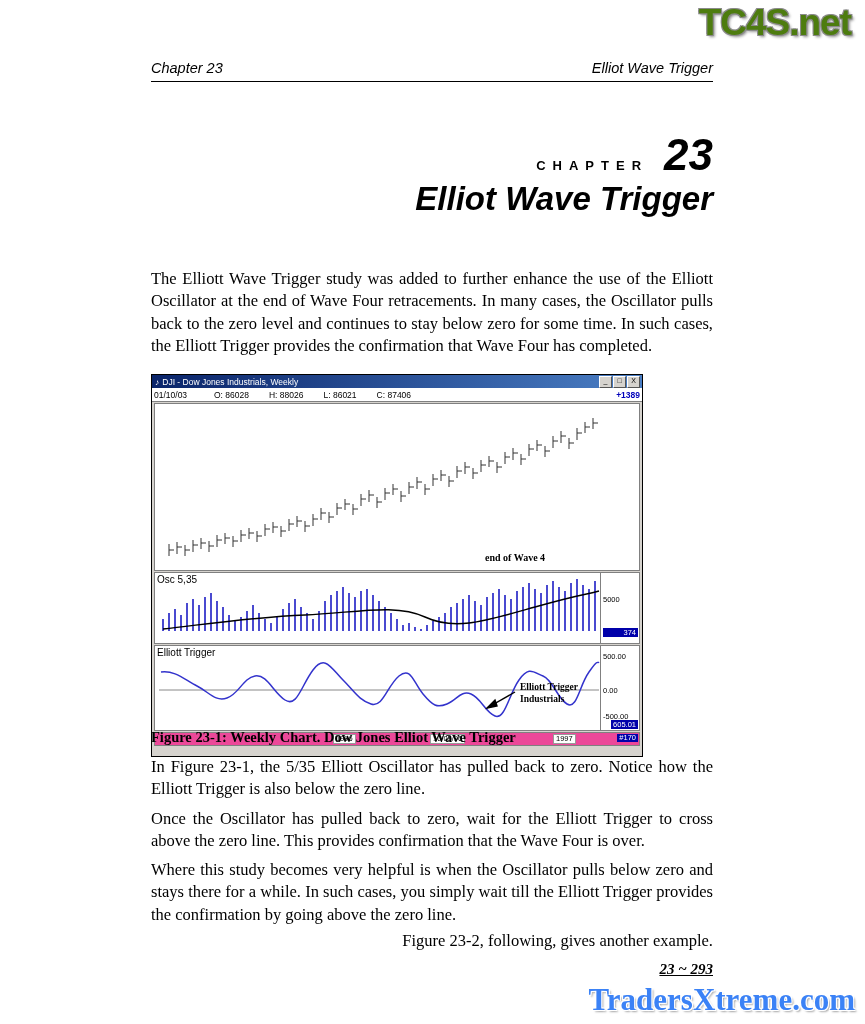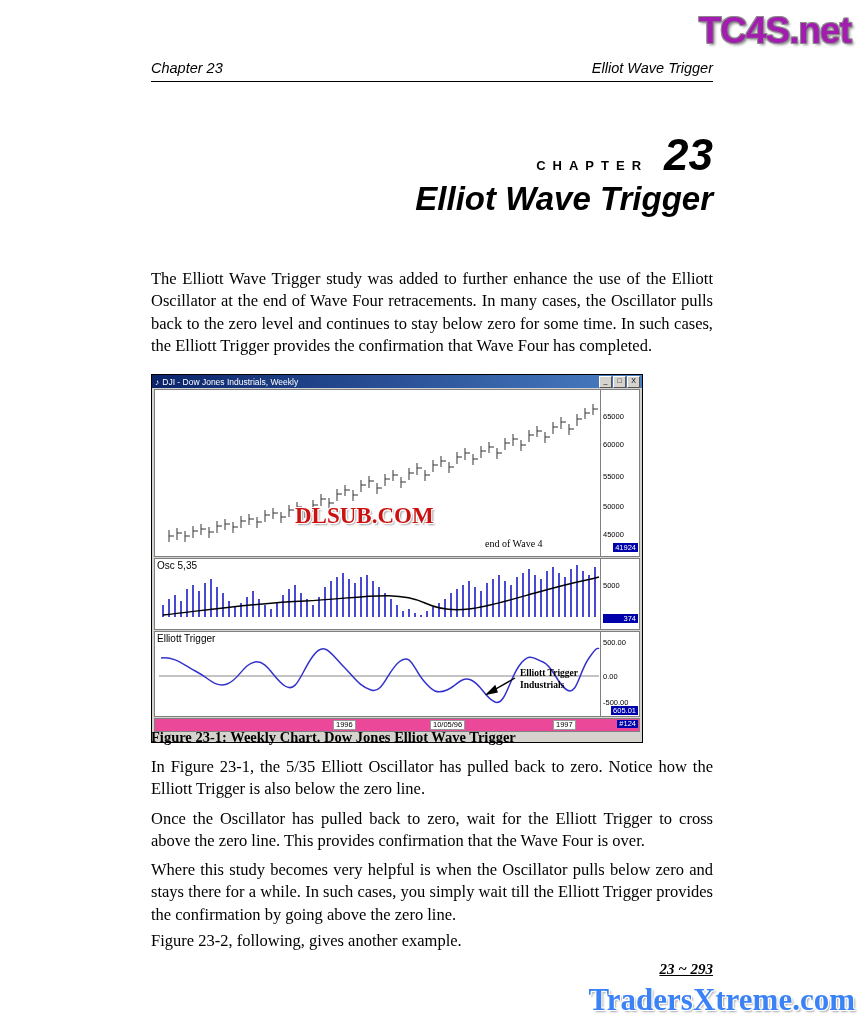--- a/index.html
+++ b/index.html
@@ -12,27 +12,27 @@
     height: 1024px;
     position: relative;
     font-family: "Liberation Serif", serif;
     color: #000;
     overflow: hidden;
   }
 
   
   .wm-top {
     position: absolute;
-    top: 10px;
+    top: 2px;
     right: 14px;
     font-family: "Liberation Sans", sans-serif;
     font-weight: bold;
     font-size: 37px;
     letter-spacing: -1px;
-    color: #a21caf;
+    color: #4d7c0f;
     text-shadow:
       -1px -1px 0 #8a8a8a,
        1px -1px 0 #8a8a8a,
       -1px  1px 0 #8a8a8a,
        1px  1px 0 #8a8a8a,
        2px  2px 3px rgba(0,0,0,0.45);
   }
   .wm-bottom {
     position: absolute;
     bottom: 6px;
@@ -103,21 +103,21 @@
 
   
   .para {
     position: absolute;
     left: 151px;
     width: 562px;
     font-size: 16.5px;
     line-height: 1.35;
     text-align: justify;
   }
-  .para.nojust { text-align: left; }
+  .para.nojust { text-align: right; }
 
   
   .figure-wrap {
     position: absolute;
     left: 151px;
     top: 374px;
     width: 490px;
     border: 1px solid #000;
     background: #d6d3ce;
     font-family: "Liberation Sans", sans-serif;
@@ -219,21 +219,21 @@
       -1px -1px 0 #fff, 1px -1px 0 #fff,
       -1px 1px 0 #fff, 1px 1px 0 #fff,
       2px 2px 2px rgba(0,0,0,0.4);
     z-index: 6;
   }
   .wave4 {
     position: absolute;
     left: 330px;
     top: 148px;
     font-family: "Liberation Serif", serif;
-    font-weight: normal;
+    font-weight: bold;
     font-size: 10px;
     color: #000;
     z-index: 6;
   }
   .trig-anno {
     position: absolute;
     left: 365px;
     top: 36px;
     font-family: "Liberation Serif", serif;
     font-weight: bold;
@@ -312,20 +312,30 @@
   <div class="win-title">
     <span style="margin-right:3px;">♪</span>
     <span>DJI - Dow Jones Industrials, Weekly</span>
     <span class="tbtns">
       <span class="tbtn">_</span>
       <span class="tbtn">□</span>
       <span class="tbtn">X</span>
     </span>
   </div>
 
+  <div class="quote-bar">
+    <span class="date">01/10/03</span>
+    <span class="ohlc">
+      <span>O: 86028</span>
+      <span>H: 88026</span>
+      <span>L: 86021</span>
+      <span>C: 87406</span>
+    </span>
+    <span class="chg">+1389</span>
+  </div>
 
   <div class="panes">
 
     <div class="pane price-pane">
       <svg width="100%" height="166" viewBox="0 0 484 166" preserveAspectRatio="none">
         <g stroke="#333" stroke-width="1" fill="none">
 
           <g>
             <path d="M14 140 v12 M14 146 h5 M22 138 v12 M22 143 h5 M30 141 v11 M30 146 h5
                      M38 136 v12 M38 141 h5 M46 134 v11 M46 139 h5 M54 137 v11 M54 142 h5
@@ -341,30 +351,21 @@
                      M278 70 v12 M278 75 h5 M286 66 v11 M286 71 h5 M294 72 v11 M294 77 h5
                      M302 62 v12 M302 67 h5 M310 58 v12 M310 63 h5 M318 64 v11 M318 69 h5
                      M326 56 v12 M326 61 h5 M334 52 v11 M334 57 h5 M342 58 v11 M342 63 h5"></path>
             <path d="M350 48 v12 M350 53 h5 M358 44 v12 M358 49 h5 M366 50 v11 M366 55 h5
                      M374 40 v12 M374 45 h5 M382 36 v11 M382 41 h5 M390 42 v11 M390 47 h5
                      M398 32 v12 M398 37 h5 M406 27 v12 M406 32 h5 M414 34 v11 M414 39 h5
                      M422 24 v12 M422 29 h5 M430 18 v11 M430 23 h5 M438 14 v11 M438 19 h5"></path>
           </g>
         </g>
       </svg>
-      <div class="dlsub">DLSUB.COM</div>
       <div class="wave4">end of Wave 4</div>
-      <div class="axis">
-        <span style="top:22px;">65000</span>
-        <span style="top:50px;">60000</span>
-        <span style="top:82px;">55000</span>
-        <span style="top:112px;">50000</span>
-        <span style="top:140px;">45000</span>
-        <div class="lastval" style="top:153px;">41924</div>
-      </div>
     </div>
 
     <div class="pane osc-pane">
       <div class="pane-label">Osc 5,35</div>
       <svg width="100%" height="70" viewBox="0 0 484 70" preserveAspectRatio="none">
         <g stroke="#4a4ad0" stroke-width="2">
           <line x1="8" y1="58" x2="8" y2="46"></line>
             <line x1="14" y1="58" x2="14" y2="40"></line>
           <line x1="20" y1="58" x2="20" y2="36"></line>
             <line x1="26" y1="58" x2="26" y2="42"></line>
@@ -471,21 +472,21 @@
         <span style="top:40px;">0.00</span>
         <span style="top:66px;">-500.00</span>
         <div class="lastval" style="top:74px;">605.01</div>
       </div>
     </div>
 
     <div class="scroll-bar">
       <span class="tick" style="left:178px;">1996</span>
       <span class="tick" style="left:275px;">10/05/96</span>
       <span class="tick" style="left:398px;">1997</span>
-      <span class="barnum">#124</span>
+      <span class="barnum">#170</span>
     </div>
   </div>
 </div>
 
 <div class="fig-caption">Figure 23-1: Weekly Chart. Dow Jones Elliot Wave Trigger</div>
 
 <div class="para" style="top:756px;">In Figure 23-1, the 5/35 Elliott Oscillator has pulled back to zero. Notice how the Elliott Trigger is also below the zero line.</div>
 <div class="para" style="top:808px;">Once the Oscillator has pulled back to zero, wait for the Elliott Trigger to cross above the zero line. This provides confirmation that the Wave Four is over.</div>
 <div class="para" style="top:859px;">Where this study becomes very helpful is when the Oscillator pulls below zero and stays there for a while. In such cases, you simply wait till the Elliott Trigger provides the confirmation by going above the zero line.</div>
 <div class="para nojust" style="top:930px;">Figure 23-2, following, gives another example.</div>

